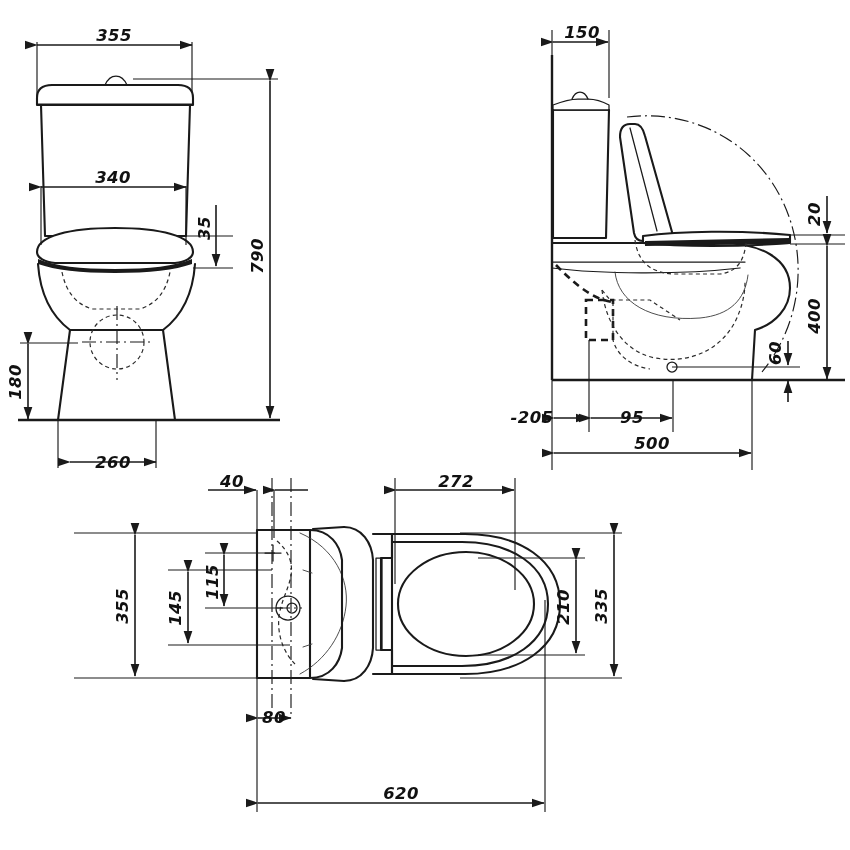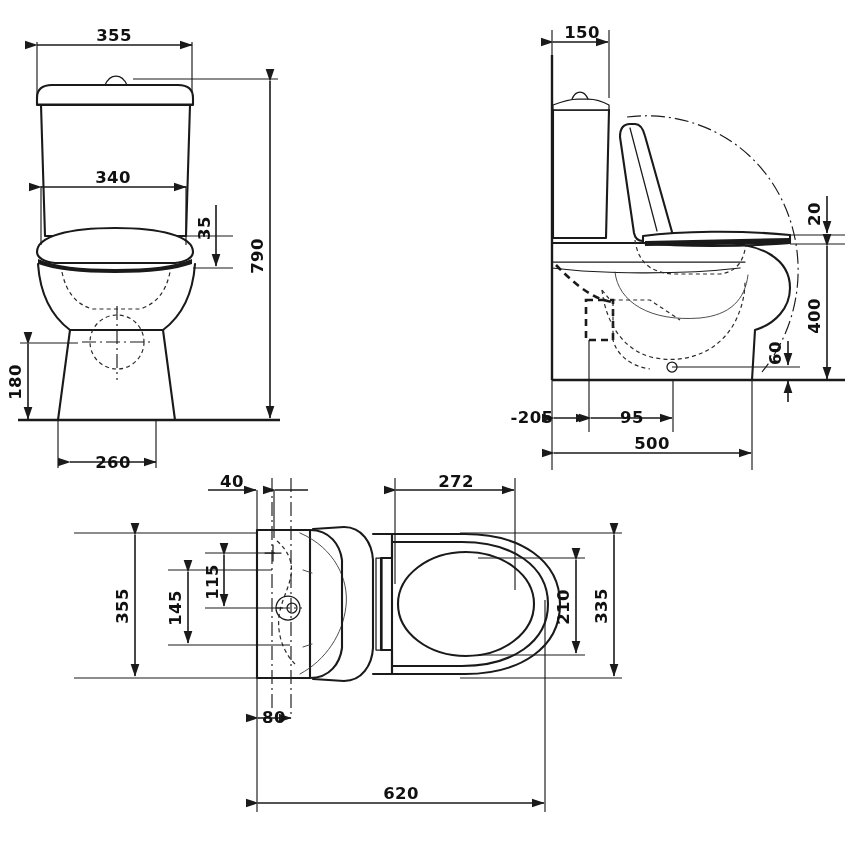--- a/index.html
+++ b/index.html
@@ -12,20 +12,21 @@
     width: 850px;
     height: 850px;
     overflow: hidden;
     font-family: "DejaVu Sans", sans-serif;
   }
   #drawing-root {
     position: relative;
     width: 850px;
     height: 772px;
     background: #14532d;
+    font-style: italic;
   }
   svg#tech-drawing {
     display: block;
     width: 850px;
     height: 850px;
     background: #ffffff;
   }
   .obj      { fill: none; stroke: #1a1a1a; stroke-width: 2.1; stroke-linejoin: round; stroke-linecap: round; }
   .obj-thin { fill: none; stroke: #1a1a1a; stroke-width: 1.25; stroke-linejoin: round; stroke-linecap: round; }
   .obj-hair { fill: none; stroke: #3a3a3a; stroke-width: 0.9; stroke-linejoin: round; stroke-linecap: round; }

